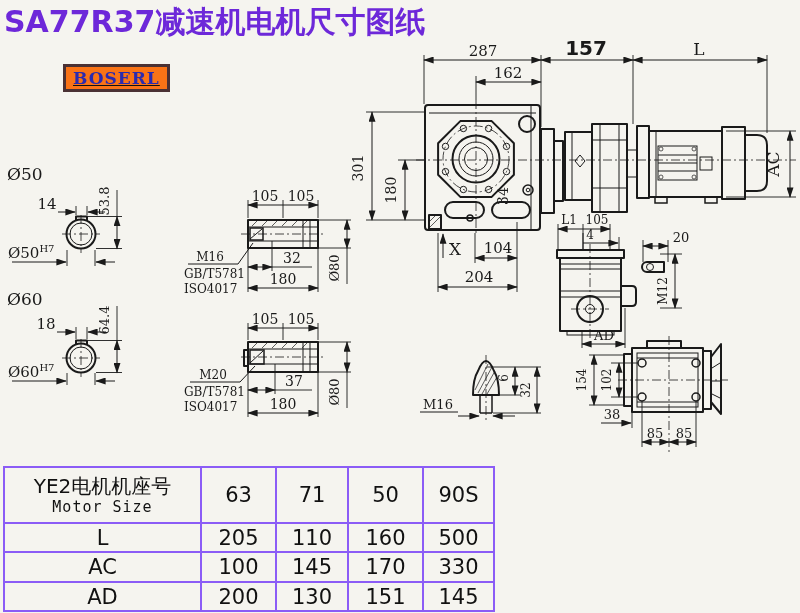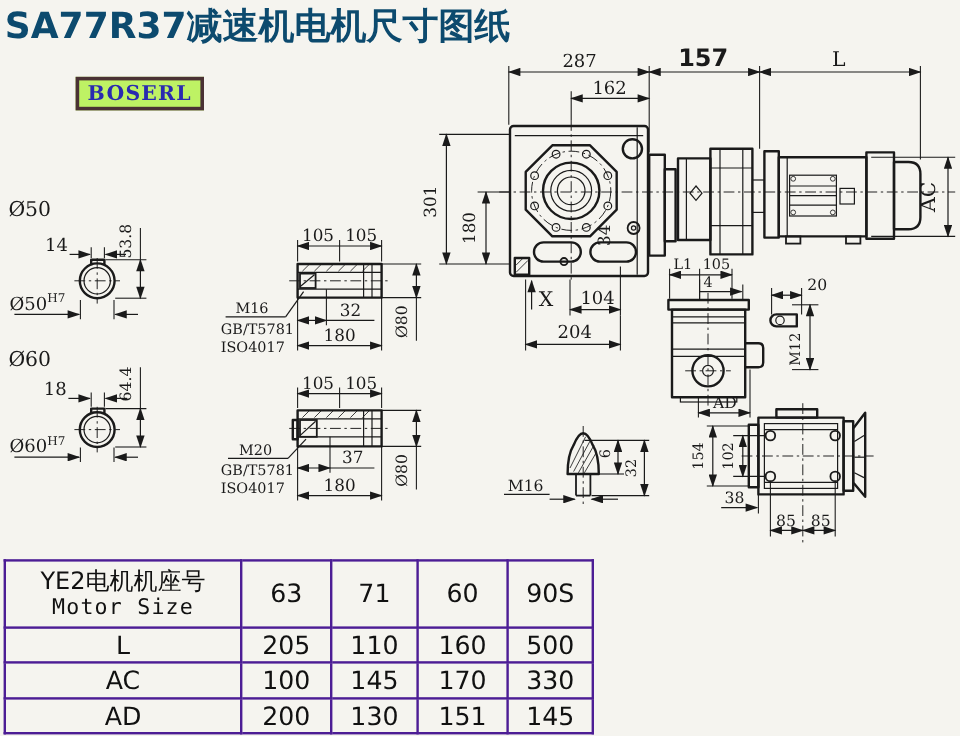--- a/index.html
+++ b/index.html
@@ -1,43 +1,43 @@
 <!DOCTYPE html>
 <html><head>
 <meta charset="utf-8">
 <style>
   html,body{margin:0;padding:0;}
   body{width:800px;height:613px;background:#f5f4ef;position:relative;overflow:hidden;
        font-family:"DejaVu Sans",sans-serif;color:#111;}
   .stage{position:absolute;inset:0;}
-  .title{position:absolute;left:4px;top:2px;font-size:30px;font-weight:bold;color:#0c4a6e;
+  .title{position:absolute;left:4px;top:2px;font-size:30px;font-weight:bold;color:#6d28d9;
          letter-spacing:0px;white-space:nowrap;font-family:"DejaVu Sans",sans-serif;}
-  .logo{position:absolute;left:63px;top:64px;border:3px solid #4a3134;background:#bef264;
-        padding:1px 7px;}
+  .logo{position:absolute;left:63px;top:64px;border:3px solid #4a3134;background:#f97316;
+        padding:1px 7px;text-decoration:underline;}
   .logo span{font-family:"DejaVu Serif",serif;font-weight:bold;font-size:17px;color:#2a2ab0;
         letter-spacing:1px;}
   svg{position:absolute;left:0;top:0;}
   svg text{fill:#1a1a1a;font-family:"DejaVu Serif",serif;font-size:15px;text-anchor:middle;}
   svg text.t12{font-size:12px;} svg text.t13{font-size:13px;} svg text.t14{font-size:14px;}
   svg text.t17{font-size:17px;} svg text.ts{text-anchor:start;}
   svg text.tb{font-family:"DejaVu Sans",sans-serif;font-weight:bold;font-size:20px;}
   .o2{stroke:#1a1a1a;stroke-width:2;fill:none;stroke-linejoin:round;}
   .o15{stroke:#1a1a1a;stroke-width:1.5;fill:none;}
   .o1{stroke:#1a1a1a;stroke-width:1;fill:none;}
   .ext{stroke:#1a1a1a;stroke-width:0.9;fill:none;}
   .hat{stroke:#1a1a1a;stroke-width:0.7;fill:none;}
   .dim{stroke:#1a1a1a;stroke-width:1;fill:none;marker-start:url(#arr);marker-end:url(#arr);}
   .de{stroke:#1a1a1a;stroke-width:1;fill:none;marker-end:url(#arr);}
   .cl{stroke:#1a1a1a;stroke-width:0.8;fill:none;stroke-dasharray:9 3 2 3;}
   table.spec{position:absolute;left:3px;top:466px;width:490px;height:144px;border-collapse:collapse;
         table-layout:fixed;}
-  table.spec td{border:2px solid #4c1d95;text-align:center;vertical-align:middle;padding:0;
+  table.spec td{border:2px solid #8b5cf6;text-align:center;vertical-align:middle;padding:0;
         font-size:21px;color:#111;}
   .hcn{font-size:20px;line-height:1.2;}
-  .hen{font-family:"DejaVu Sans Mono",monospace;font-size:18px;letter-spacing:1px;line-height:1.2;}
+  .hen{font-family:"DejaVu Sans Mono",monospace;font-size:15px;letter-spacing:1px;line-height:1.2;}
 </style>
 </head>
 <body>
 
 <div class="stage">
 
   <div class="title">SA77R37减速机电机尺寸图纸</div>
   <div class="logo">
     <span>BOSERL</span>
   </div>
@@ -399,21 +399,21 @@
         <col style="width:71px">
       </colgroup>
     <tbody>
         <tr style="height:56px">
       <td>
         <div class="hcn">YE2电机机座号</div>
         <div class="hen">Motor Size</div>
       </td>
       <td>63</td>
       <td>71</td>
-      <td>60</td>
+      <td>50</td>
       <td>90S</td>
     </tr>
     <tr style="height:29px">
       <td>L</td>
       <td>205</td>
       <td>110</td>
       <td>160</td>
       <td>500</td>
     </tr>
     <tr style="height:30px">

